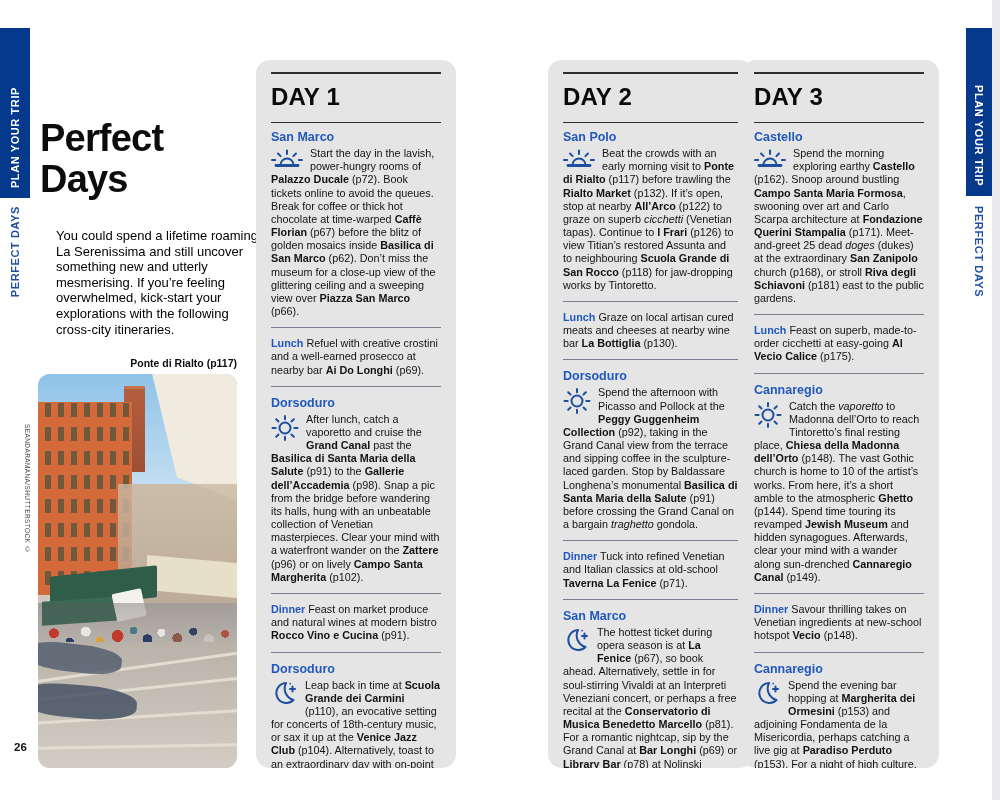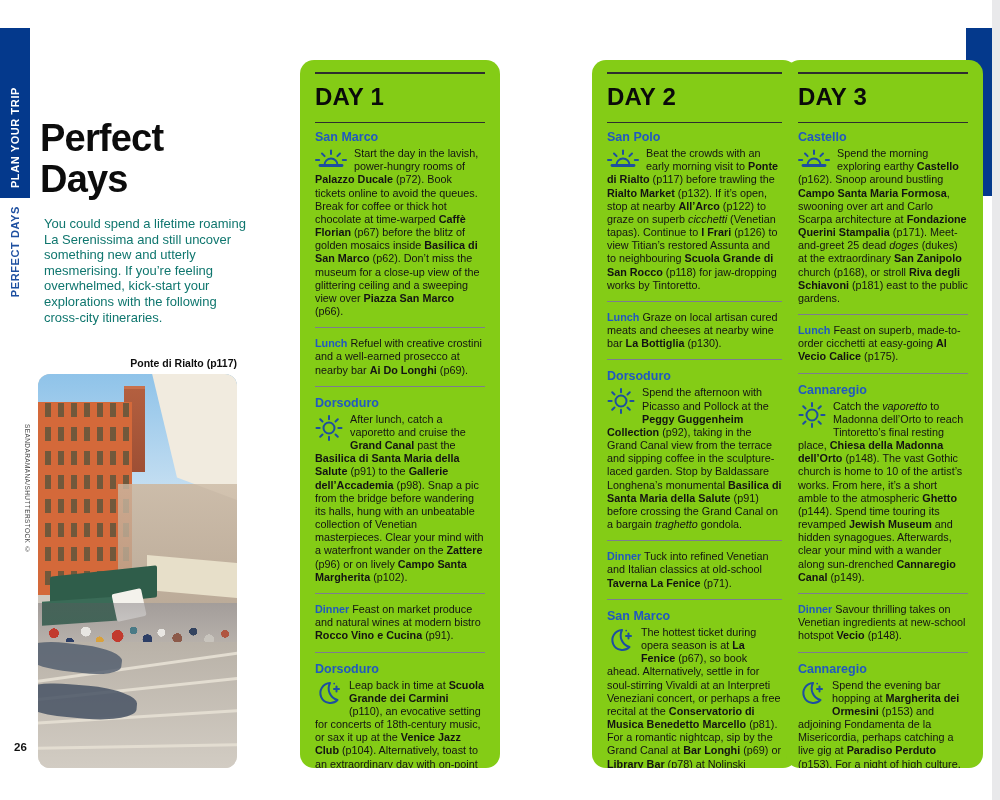--- a/index.html
+++ b/index.html
@@ -15,21 +15,21 @@
   .vlabel-left{left:0;top:206px;width:30px;height:100px;}
   .vlabel-right{left:966px;top:206px;width:26px;height:100px;}
   .vtext-up{writing-mode:vertical-rl;transform:rotate(180deg);}
   .vtext-down{writing-mode:vertical-rl;}
   .tab-text{color:#fff;font-size:11px;font-weight:bold;letter-spacing:.6px;white-space:nowrap;}
   .sec-text{color:#1d4fa0;font-size:11px;font-weight:bold;letter-spacing:.6px;white-space:nowrap;}
   .page-edge{position:absolute;left:992px;top:0;width:8px;height:800px;background:#e9e9eb;}
   
   .intro-title{position:absolute;left:40px;top:118px;width:210px;font-size:38px;line-height:1.08;
     font-weight:600;letter-spacing:-.8px;color:#0c0c0c;margin:0;}
-  .intro-body{position:absolute;left:40px;top:212px;width:204px;font-size:13px;line-height:1.2;margin:4px;color:#0f766e;}
+  .intro-body{position:absolute;left:40px;top:212px;width:204px;font-size:13px;line-height:1.2;margin:16px;color:#000000;}
   .photo-caption{position:absolute;left:40px;top:357px;width:197px;text-align:right;font-size:10.5px;font-weight:bold;color:#0e0e0e;}
   .photo-credit{position:absolute;left:24px;top:424px;font-size:6.5px;color:#4a4a4a;letter-spacing:.4px;}
   
   .photo{position:absolute;left:38px;top:374px;width:199px;height:394px;border-radius:12px;overflow:hidden;background:#cfc9c0;}
   .ph{position:absolute;}
   .ph-sky{left:0;top:0;width:100%;height:28%;background:linear-gradient(180deg,#8fc3e9,#c2ddf1);}
   .ph-cream{right:0;top:0;width:52%;height:32%;background:#f1ebdf;clip-path:polygon(18% 0,100% 0,100% 100%,42% 82%);}
   .ph-orange{left:0;top:7%;width:47%;height:49%;
     background-image:
       repeating-linear-gradient(0deg,#d4693a 0 10px,rgba(0,0,0,0) 10px 24px),
@@ -62,22 +62,22 @@
   .ph-line2{top:36%;transform:rotate(-6deg);}
   .ph-line3{top:58%;transform:rotate(-3.5deg);}
   .ph-line4{top:82%;transform:rotate(-1deg);}
   .ph-shadow1{left:-6%;top:2%;width:48%;height:22%;background:#4e5a6b;opacity:.8;border-radius:40%;transform:rotate(7deg);}
   .ph-shadow2{left:-10%;top:34%;width:60%;height:26%;background:#465264;opacity:.85;border-radius:42%;transform:rotate(5deg);}
   
   .pageno{position:absolute;font-size:11.5px;font-weight:bold;color:#111;}
   .pageno-left{left:14px;top:741px;}
   .pageno-right{left:1006px;top:741px;}
   
-  .panel{position:absolute;top:60px;height:708px;background:#84cc16;border-radius:14px;
-    padding:12px 15px 0;box-sizing:border-box;overflow:hidden;margin-left:44px;}
+  .panel{position:absolute;top:60px;height:708px;background:#e5e5e5;border-radius:14px;
+    padding:12px 15px 0;box-sizing:border-box;overflow:hidden;}
   .p1{left:256px;width:200px;}
   .p2{left:548px;width:205px;}
   .p3{left:742px;width:197px;padding-left:12px;}
   .day-title{font-size:24px;font-weight:800;color:#0a0a0a;letter-spacing:.2px;margin:0 0 2px;
     border-top:2px solid #2e2e2e;border-bottom:1.5px solid #2e2e2e;padding:9px 0 11px;}
   .place{color:#2158c0;font-size:12.5px;font-weight:bold;margin:7px 0 3px;}
   .body{font-size:10.8px;line-height:1.22;margin:0;color:#131313;}
   .meal-label{color:#2158c0;font-weight:bold;}
   .sep{border:0;border-top:1px solid #7d7d90;margin:9px 0;}
   .icon{float:left;margin:2px 7px 1px 0;}

